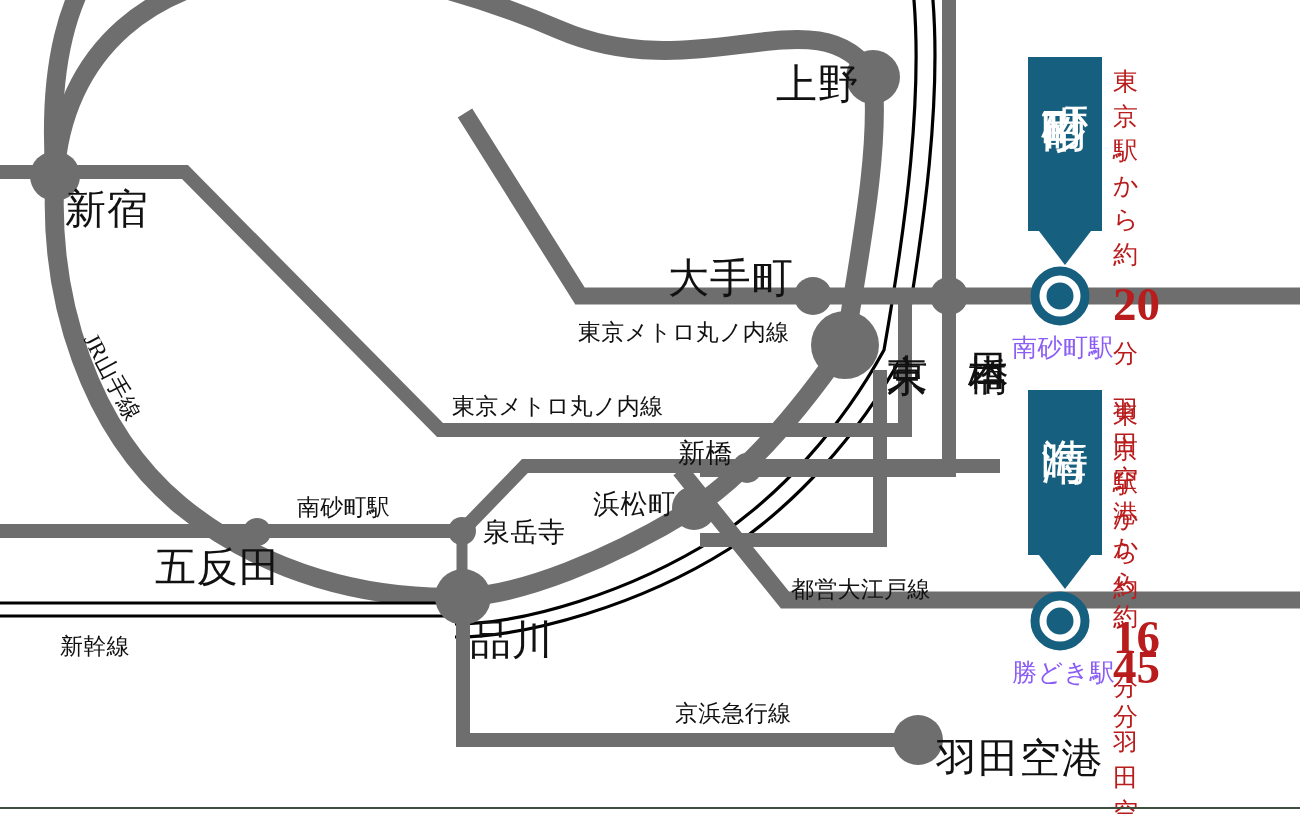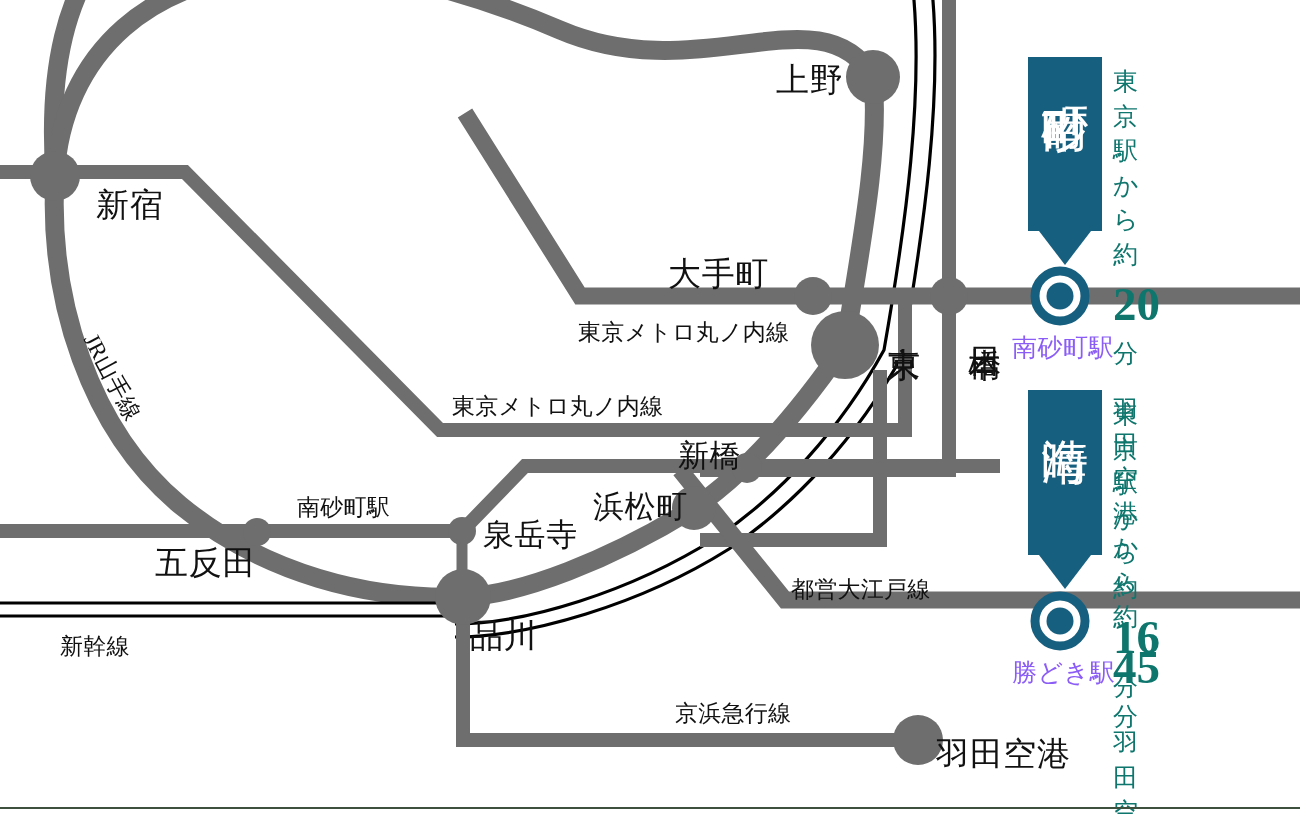--- a/index.html
+++ b/index.html
@@ -24,22 +24,22 @@
   }
   
   .lbl{
     position:absolute;
     white-space:nowrap;
     font-family:"Liberation Serif","DejaVu Serif",serif;
     color:#111111;
     line-height:1;
     pointer-events:none;
   }
-  .lbl-station{ font-size:33px; letter-spacing:.02em; }
-  .lbl-station-sm{ font-size:31px; letter-spacing:.02em; }
+  .lbl-station{ font-size:41px; letter-spacing:.02em; }
+  .lbl-station-sm{ font-size:27px; letter-spacing:.02em; }
   .lbl-line{ font-size:23px; letter-spacing:.01em; }
   .lbl-vert{
     writing-mode:vertical-rl;
     text-orientation:upright;
     line-height:1.02;
   }
   .lbl-rot{ transform-origin:0 0; }
   .lbl-dest{ font-size:25px; letter-spacing:.02em; color:#8b5cf6; }
 
   
@@ -65,21 +65,21 @@
   }
   .callout-arrow{
     position:absolute;
     width:0;height:0;
     border-left:26px solid transparent;
     border-right:26px solid transparent;
     border-top:34px solid #175f7f;
   }
   .callout-info{
     position:absolute;
-    color:#0f766e;
+    color:#b91c1c;
     font-family:"Liberation Serif","DejaVu Serif",serif;
   }
   .info-block{ margin-bottom:22px; }
   .info-block:last-child{ margin-bottom:0; }
   .info-from{ font-size:25px; line-height:1.38; letter-spacing:.01em; display:block; }
   .info-time{ font-size:25px; line-height:1.38; letter-spacing:.01em; display:block; }
   .info-time .num{ font-size:47px; font-weight:bold; letter-spacing:0; }
 
   .footer-rule{
     position:absolute;
@@ -192,21 +192,21 @@
         <circle cx="1060" cy="296" r="25" fill="#ffffff" stroke="#175f7f" stroke-width="9"></circle>
         <circle cx="1060" cy="296" r="13.5" fill="#175f7f"></circle>
       </g>
       <g>
         <circle cx="1060" cy="621" r="25" fill="#ffffff" stroke="#175f7f" stroke-width="9"></circle>
         <circle cx="1060" cy="621" r="13.5" fill="#175f7f"></circle>
       </g>
     </g>
   </svg>
 
-  <div class="lbl lbl-station" style="left:96px; top:189px;">新宿</div>
+  <div class="lbl lbl-station" style="left:65px; top:189px;">新宿</div>
 
   <div class="lbl lbl-station" style="left:776px; top:64px;">上野</div>
 
   <div class="lbl lbl-station" style="left:668px; top:258px;">大手町</div>
 
   <div class="lbl lbl-station lbl-vert" style="left:886px; top:321px;">東京</div>
 
   <div class="lbl lbl-station lbl-vert" style="left:967px; top:321px;">日本橋</div>
 
   <div class="lbl lbl-station-sm" style="left:678px; top:440px;">新橋</div>

